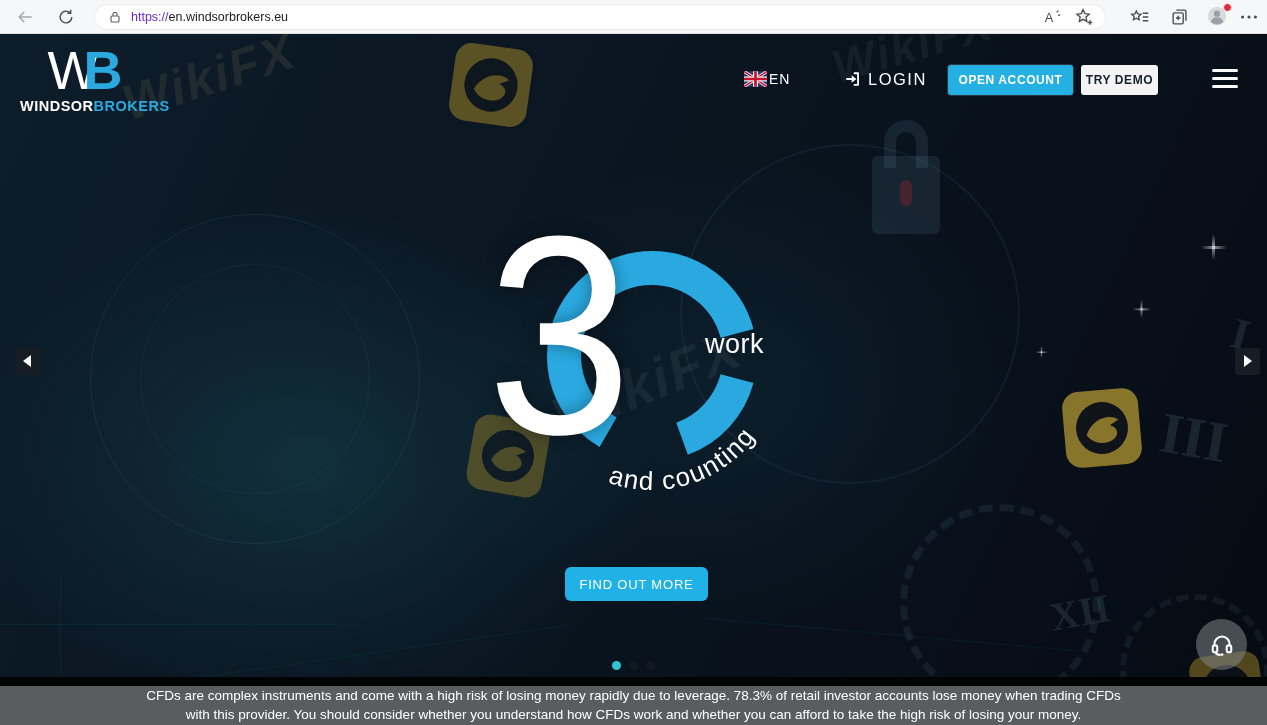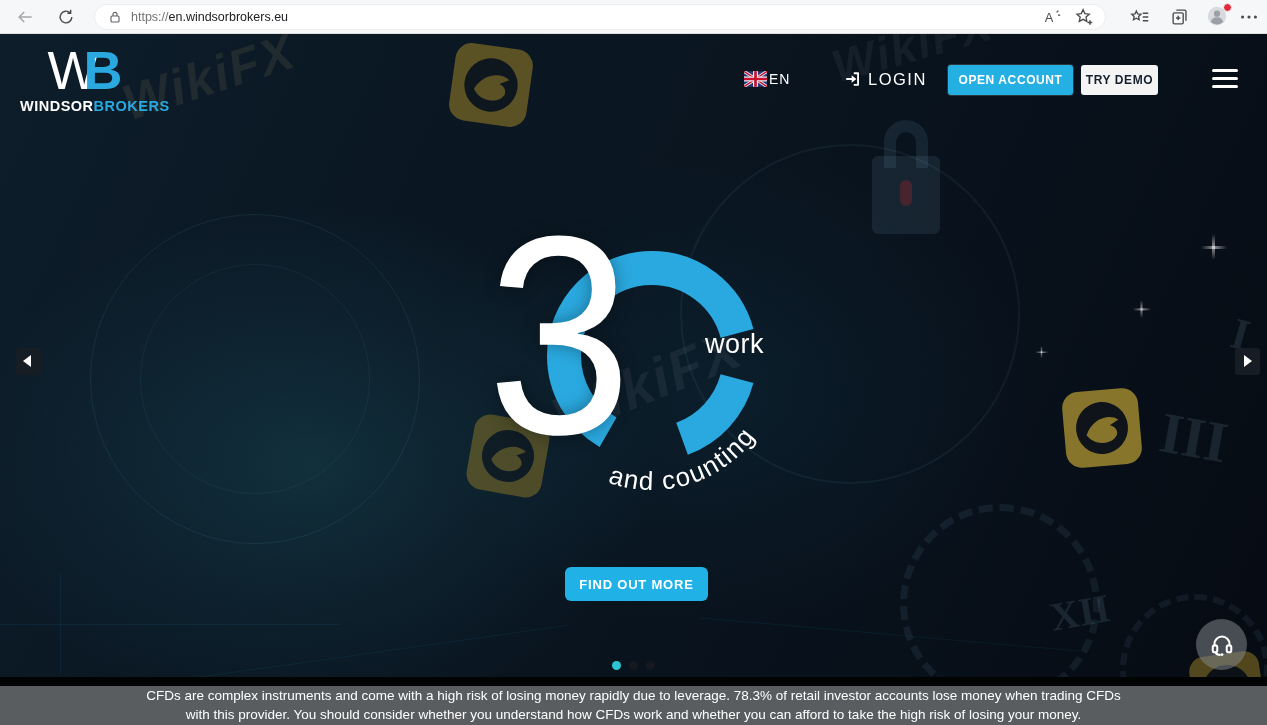--- a/index.html
+++ b/index.html
@@ -10,21 +10,21 @@
   
   .browser-bar { position:absolute; left:0; top:0; width:1267px; height:34px; background:#f6f7f8; border-bottom:1px solid #dfdfdf; z-index:60; }
   .bbtn { position:absolute; top:7px; width:20px; height:20px; color:#4c4c4c; }
   .bbtn svg { width:20px; height:20px; display:block; }
   .btn-back { left:15px; color:#a6a6a6; }
   .btn-refresh { left:56px; }
   .address-pill { position:absolute; left:94px; top:4px; width:1012px; height:26px; background:#ffffff; border:1px solid #ececec; border-radius:14px; display:flex; align-items:center; }
   .lock-ic { margin-left:12px; width:16px; height:16px; color:#5f6368; }
   .lock-ic svg { width:16px; height:16px; display:block; }
   .url-text { margin-left:8px; font-size:12.5px; color:#202124; white-space:nowrap; }
-  .url-text .scheme { color:#737373; }
+  .url-text .scheme { color:#6d28d9; }
   .pill-spacer { flex:1; }
   .pill-ic { width:22px; height:22px; margin-right:10px; color:#4c4c4c; }
   .pill-ic svg { width:22px; height:22px; display:block; }
   .bar-ic { position:absolute; top:6px; width:22px; height:22px; color:#4c4c4c; }
   .bar-ic svg { width:22px; height:22px; display:block; }
   .ic-favbar { left:1129px; }
   .ic-collections { left:1169px; }
   .ic-avatar { left:1206px; top:5px; width:24px; height:24px; }
   .avatar-dot { position:absolute; right:-2px; top:-2px; width:9px; height:9px; background:#e3283c; border:1.5px solid #f6f7f8; border-radius:50%; }
   .ic-more { left:1238px; }
@@ -91,21 +91,21 @@
   .hamburger span { display:block; width:26px; height:3px; background:#fff; border-radius:2px; margin-bottom:5px; }
 
   
   .ring-svg { position:absolute; left:544px; top:214px; }
   .three { position:absolute; left:487px; top:160px; font-size:283px; line-height:1; font-weight:400; color:#ffffff;
            transform:scaleX(.92); transform-origin:left top; text-shadow:0 0 18px rgba(0,0,0,0.35); z-index:5; }
   .years { position:absolute; left:705px; top:295px; font-size:27px; color:#fff; font-weight:400; letter-spacing:0.5px; z-index:6; }
   .counting-svg { position:absolute; left:520px; top:300px; z-index:6; }
   .counting-svg text { font-family:"Liberation Sans", sans-serif; font-size:26px; fill:#ffffff; letter-spacing:1.5px; }
   .cta { position:absolute; left:565px; top:533px; width:143px; height:34px; border:none; border-radius:6px;
-         background:#20b1e6; color:#fff; font-family:inherit; font-size:13px; font-weight:700; letter-spacing:0.8px; cursor:pointer; z-index:10; }
+         background:#20b1e6; color:#fff; font-family:inherit; font-size:13px; font-weight:400; letter-spacing:0.8px; cursor:pointer; z-index:10; }
   .dots { position:absolute; left:0; top:627px; width:1267px; display:flex; justify-content:center; gap:8px; z-index:10; }
   .dot { width:9px; height:9px; border-radius:50%; background:#15191f; cursor:pointer; }
   .dot.active { background:#2cc5d2; }
   .arrow { position:absolute; top:314px; width:25px; height:27px; background:#161d25; border:none; border-radius:3px; cursor:pointer; z-index:10; }
   .arrow-left { left:16px; } .arrow-right { left:1235px; }
   .tri { position:absolute; top:7px; width:0; height:0; border-top:6.5px solid transparent; border-bottom:6.5px solid transparent; }
   .arrow-left .tri { left:7px; border-right:8px solid #fff; }
   .arrow-right .tri { left:9px; border-left:8px solid #fff; }
   .support { position:absolute; left:1196px; top:585px; width:51px; height:51px; border-radius:50%; border:none;
              background:rgba(125,131,137,0.55); cursor:pointer; z-index:12; display:flex; align-items:center; justify-content:center; }

